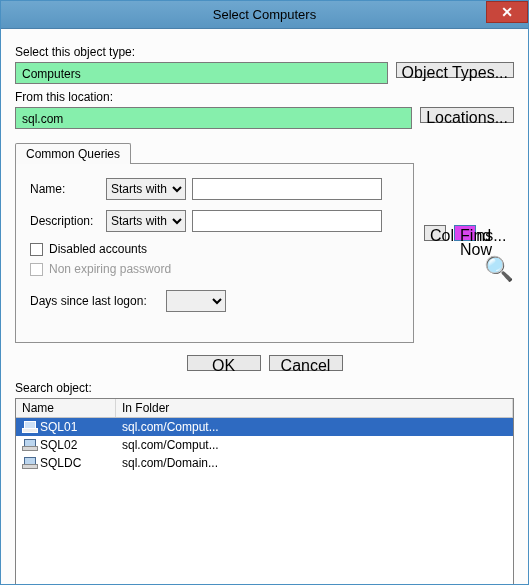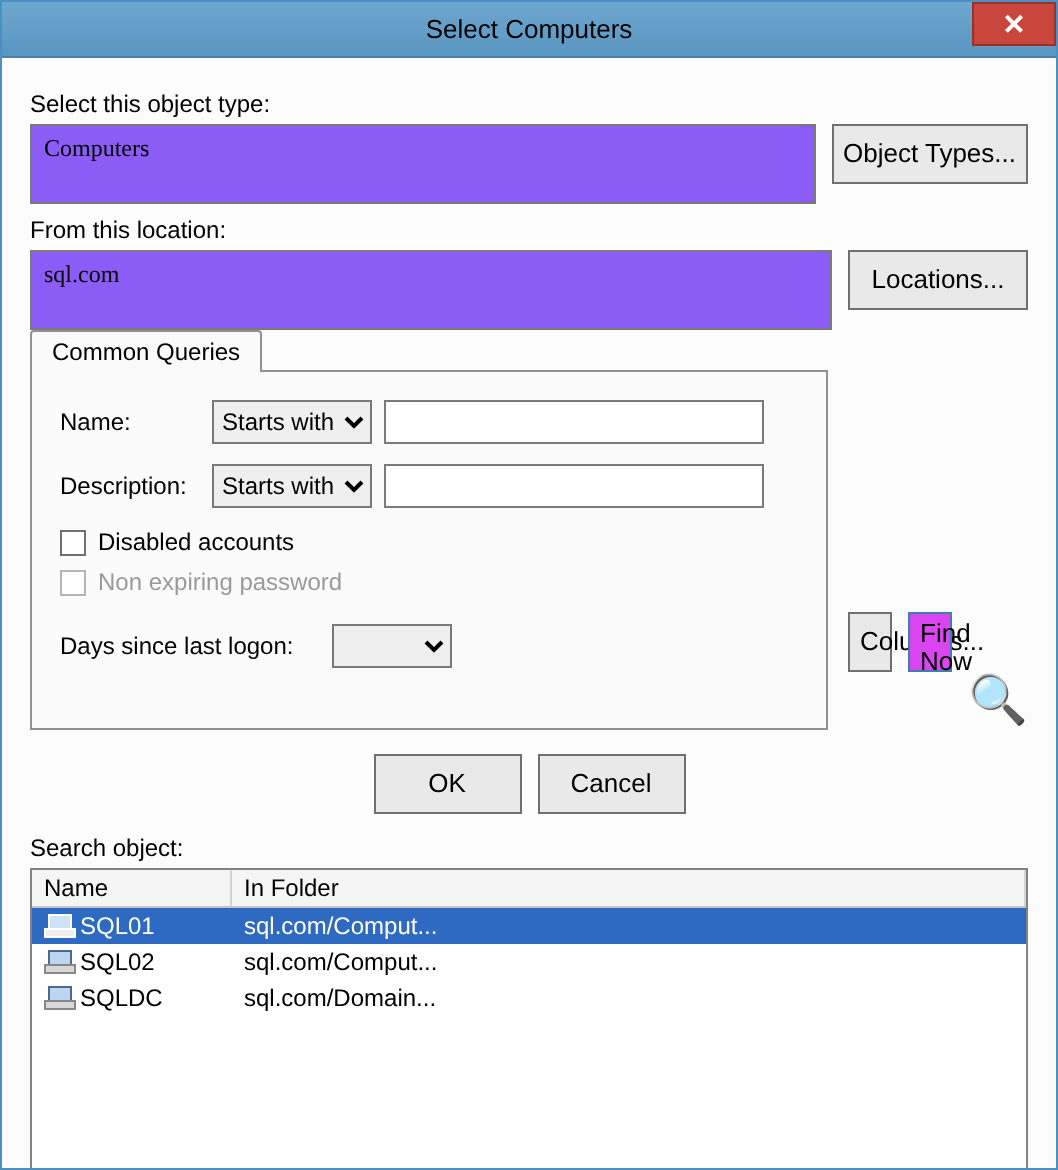--- a/index.html
+++ b/index.html
@@ -44,48 +44,48 @@
   }
   .content {
     padding: 10px 14px 10px 14px;
     background: #fcfcfc;
   }
   .label { margin: 6px 0 3px 0; }
   .row { display: flex; gap: 8px; align-items: stretch; }
   .text-field {
     border: 1px solid #7a7a7a;
     padding: 4px 6px;
-    background: #8b5cf6;
-    height: 40px;
+    background: #86efac;
+    height: 22px;
     flex: 1;
-    font-family: Liberation Serif, serif;
   }
   .btn {
     border: 1px solid #707070;
     background: #e9e9e9;
     padding: 3px 5px;
     min-width: 90px;
-    height: 30px;
-    font-size: 13px;
+    height: 16px;
+    font-size: 16px;
     cursor: pointer;
     text-align: center;
     line-height: 14px;
   }
   .btn.focused {
     border: 1px solid #3c7fb1;
     background: #d946ef;
   }
   .btn.disabled {
     color: #999;
     cursor: default;
   }
   .tab-container {
+    margin-top: 14px;
     display: flex;
     gap: 10px;
-    align-items: flex-end;
+    align-items: center;
   }
   .tab-panel-wrap { flex: 1; }
   .tabs { display: flex; }
   .tab {
     border: 1px solid #919191;
     border-bottom: none;
     padding: 3px 10px;
     background: #fafafa;
     font-size: 12px;
     border-radius: 2px 2px 0 0;

